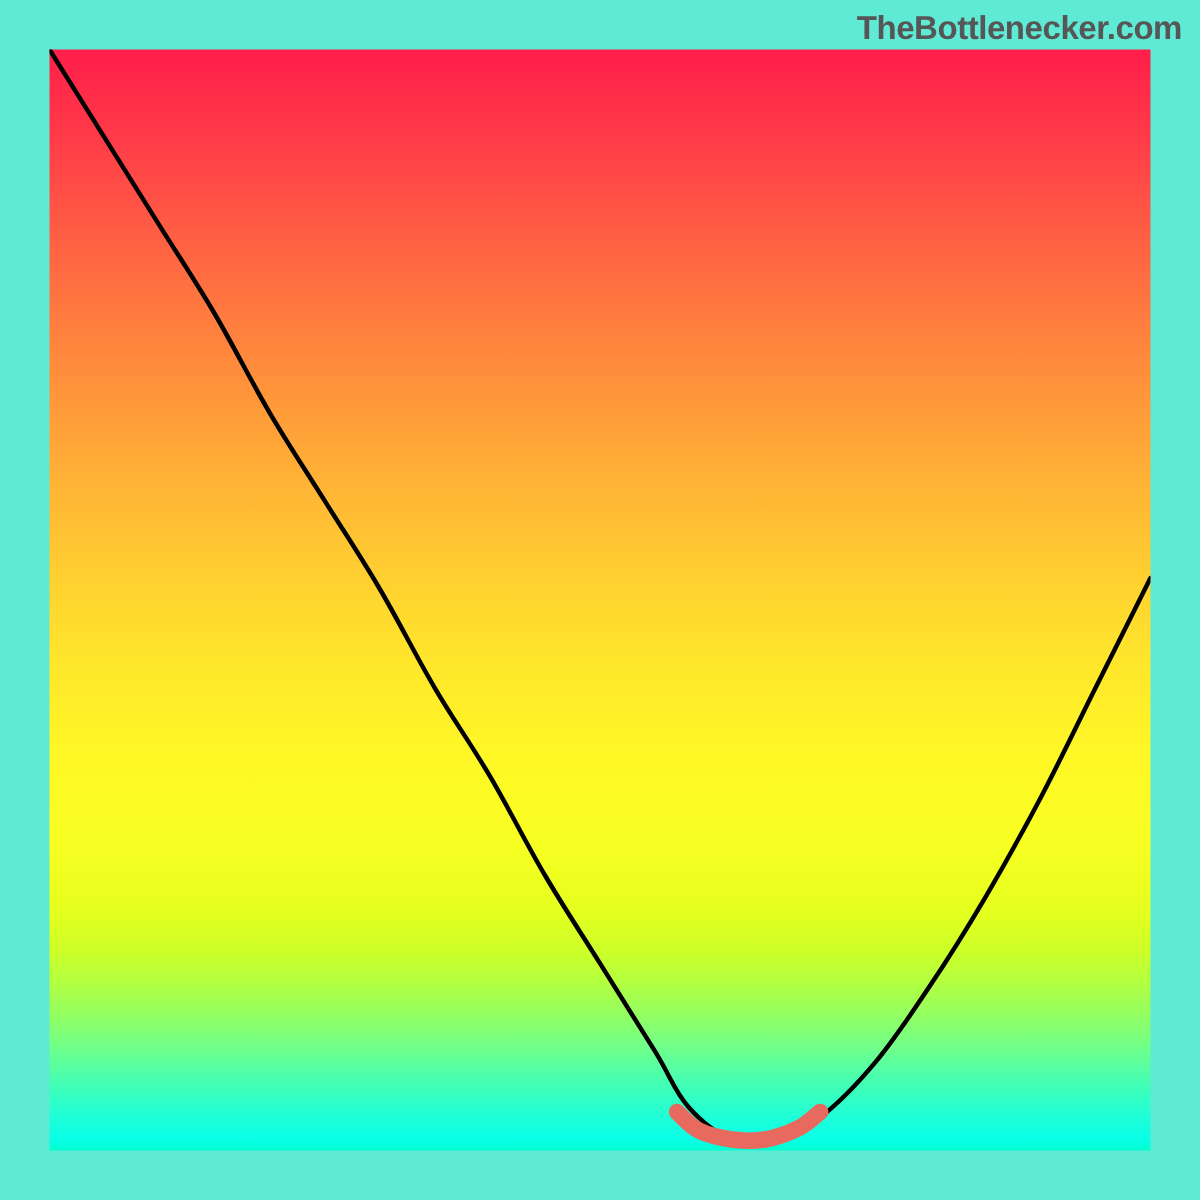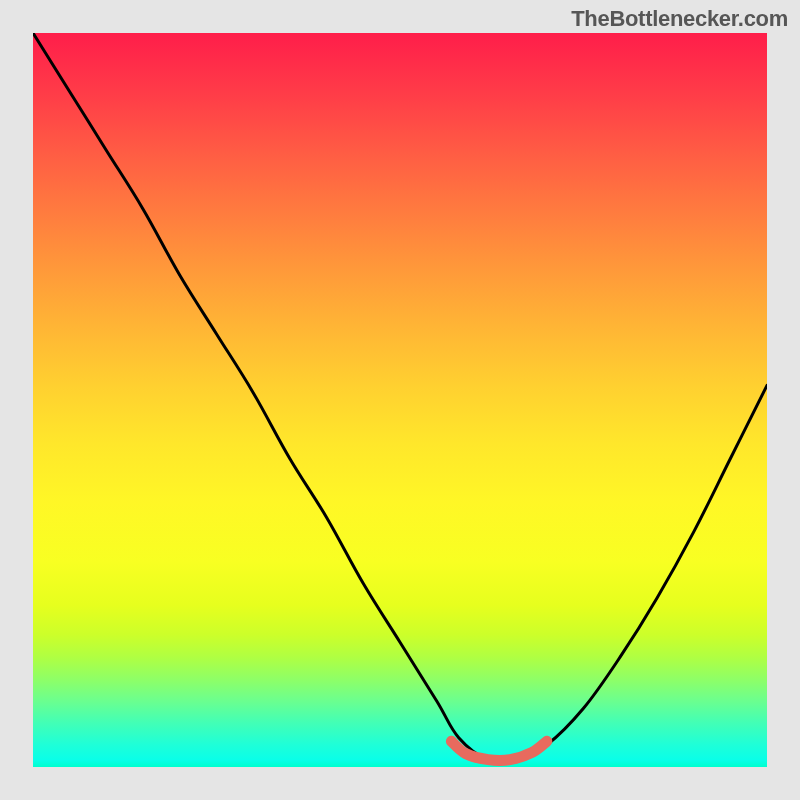--- a/index.html
+++ b/index.html
@@ -7,21 +7,21 @@
     padding: 0;
     width: 800px;
     height: 800px;
     background: #000;
     overflow: hidden;
   }
   .container {
     position: relative;
     width: 800px;
     height: 800px;
-    background: #e5e5e5;
+    background: #5eead4;
   }
   .plot-area {
     position: absolute;
     left: 33px;
     top: 33px;
     width: 734px;
     height: 734px;
     background: linear-gradient(to bottom,
       #ff1e4a 0%,
       #ff3b48 8%,

